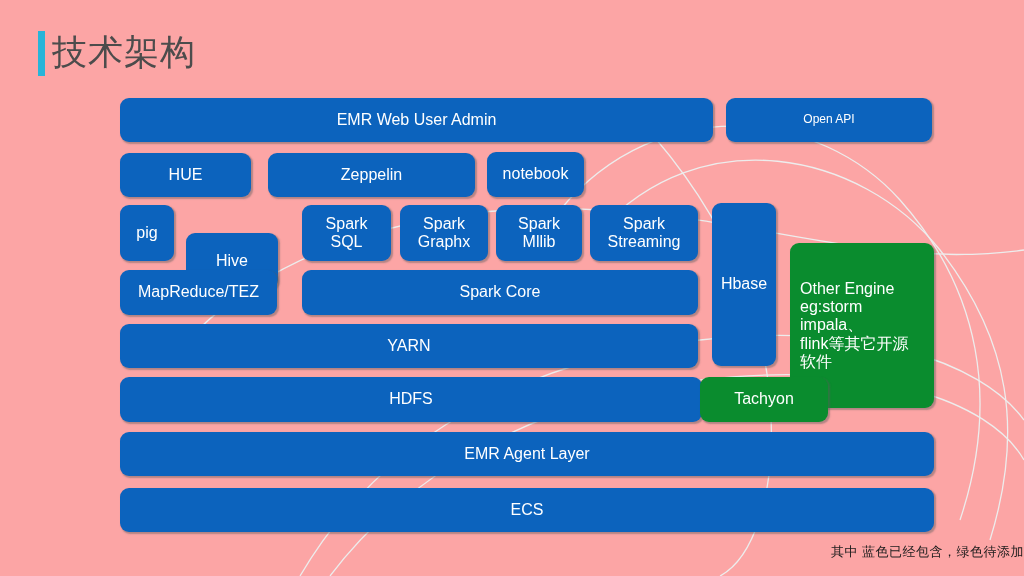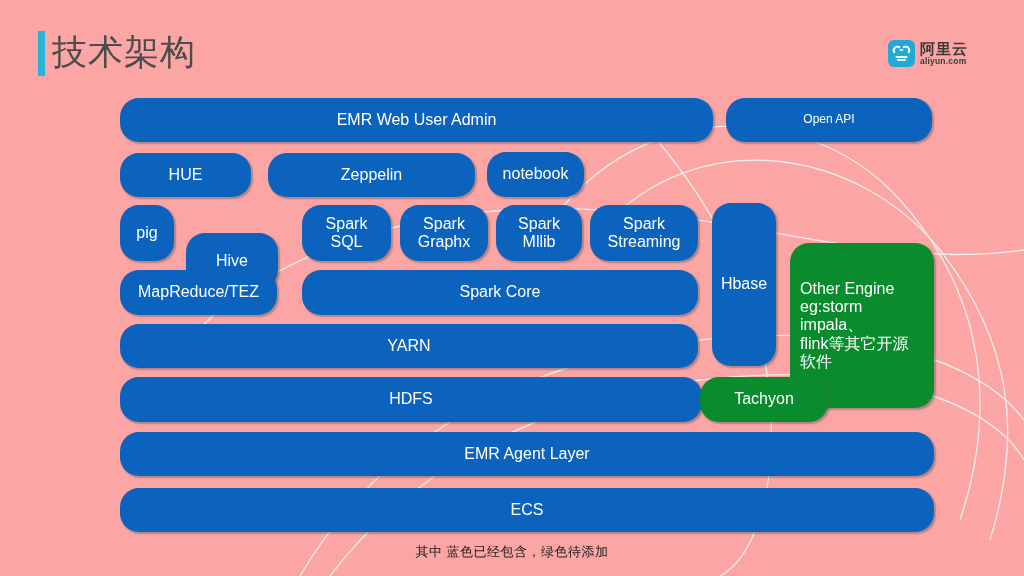--- a/index.html
+++ b/index.html
@@ -85,39 +85,39 @@
   .box {
     position: absolute;
     box-sizing: border-box;
     display: flex;
     align-items: center;
     justify-content: center;
     text-align: center;
     color: #ffffff;
     font-size: 15px;
     line-height: 1.15;
-    border-radius: 19px;
+    border-radius: 9px;
     padding: 14px 4px;
     box-shadow: 1.5px 1.5px 1.5px rgba(90,90,90,0.45);
   }
   .blue  { background: #0c63bd; }
   .green { background: #0a8c2e; }
   .box.left-text {
     justify-content: flex-start;
     text-align: left;
     padding-left: 10px;
     margin-top: 40px;
   }
 
   
   #footer-note {
     position: absolute;
     left: 0; top: 543px;
     width: 1024px;
-    text-align: center;
+    text-align: right;
     font-size: 13px;
     color: #1c1c1c;
     letter-spacing: 0.5px;
   }
   #emr-logo {
     position: absolute;
     left: 836px; top: 542px;
     height: 26px;
     display: flex;
     align-items: center;
@@ -159,37 +159,20 @@
       <path d="M300,576 C380,440 520,360 700,340 C860,322 980,360 1024,420"></path>
       <path d="M330,576 C410,470 540,400 700,380 C870,360 990,400 1024,460"></path>
       <path d="M170,360 C260,250 420,200 600,210 C760,218 880,270 1024,250"></path>
       <path d="M620,100 C700,180 760,280 770,400 C778,500 750,560 720,576"></path>
     </g>
   </svg>
 
   <div id="title-accent"></div>
   <div id="page-title">技术架构</div>
 
-  <div id="aliyun-logo">
-    <div id="aliyun-mark">
-      <svg class="cloud-svg" width="21" height="19" viewBox="0 0 21 19" aria-hidden="true">
-        <g fill="#ffffff">
-          <path d="M3.0,3.2 C5.0,1.2 8.0,1.4 9.6,3.0 L8.2,4.4 C7.2,3.4 5.6,3.3 4.5,4.4 C3.4,5.5 3.5,7.1 4.5,8.1 L3.1,9.5 C1.4,7.9 1.1,5.1 3.0,3.2 Z"></path>
-          <path d="M18.0,3.2 C16.0,1.2 13.0,1.4 11.4,3.0 L12.8,4.4 C13.8,3.4 15.4,3.3 16.5,4.4 C17.6,5.5 17.5,7.1 16.5,8.1 L17.9,9.5 C19.6,7.9 19.9,5.1 18.0,3.2 Z"></path>
-          <rect x="8.6" y="5.0" width="3.6" height="1.9" rx="0.9"></rect>
-          <path d="M4.6,12.1 h11.8 v1.9 h-11.8 Z"></path>
-          <path d="M6.2,15.0 h8.6 v1.9 h-8.6 Z"></path>
-        </g>
-      </svg>
-    </div>
-    <div id="aliyun-wordmark">
-      <span id="aliyun-cn">阿里云</span>
-      <span id="aliyun-en">aliyun.com</span>
-    </div>
-  </div>
 
   <div id="diagram">
       <div class="box blue" style="left: 120px; top: 98px; width: 593px; height: 44px; font-size: 16px;">
         <span>EMR Web User Admin</span>
       </div>
       <div class="box blue" style="left: 726px; top: 98px; width: 206px; height: 44px; font-size: 12px;">
         <span>Open API</span>
       </div>
       <div class="box blue" style="left: 120px; top: 153px; width: 131px; height: 44px; font-size: 16px;">
         <span>HUE</span>

